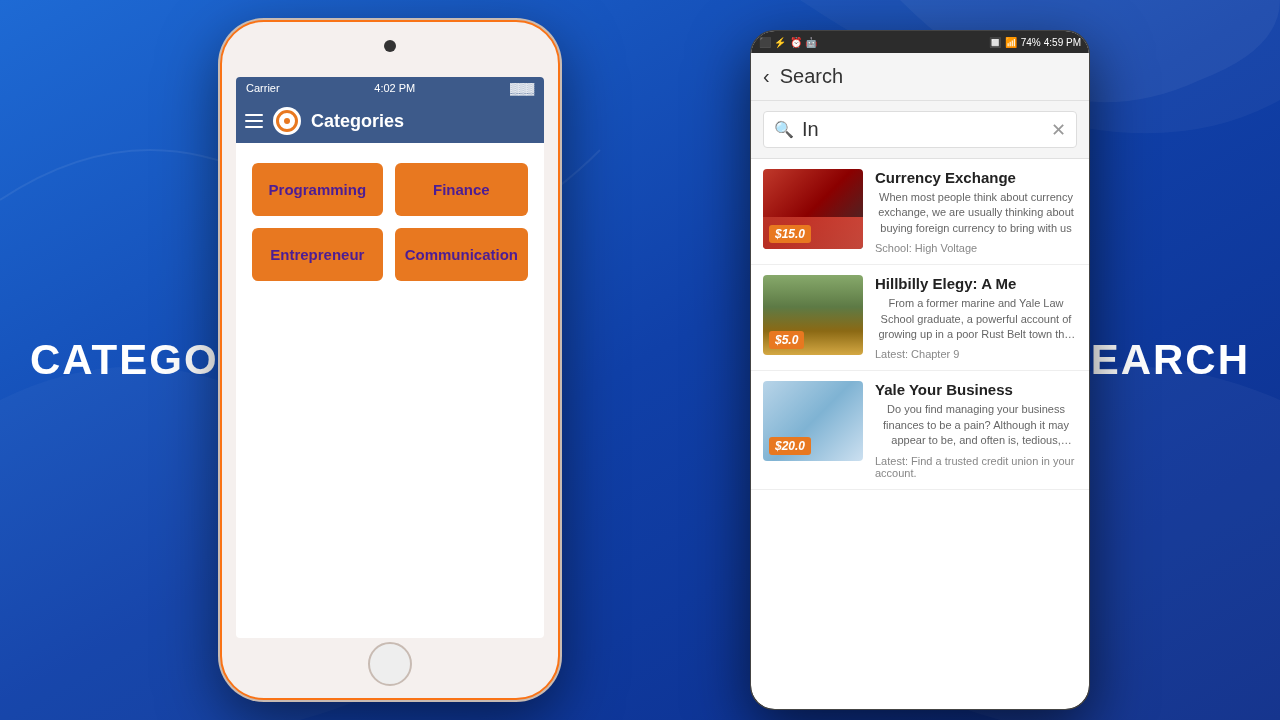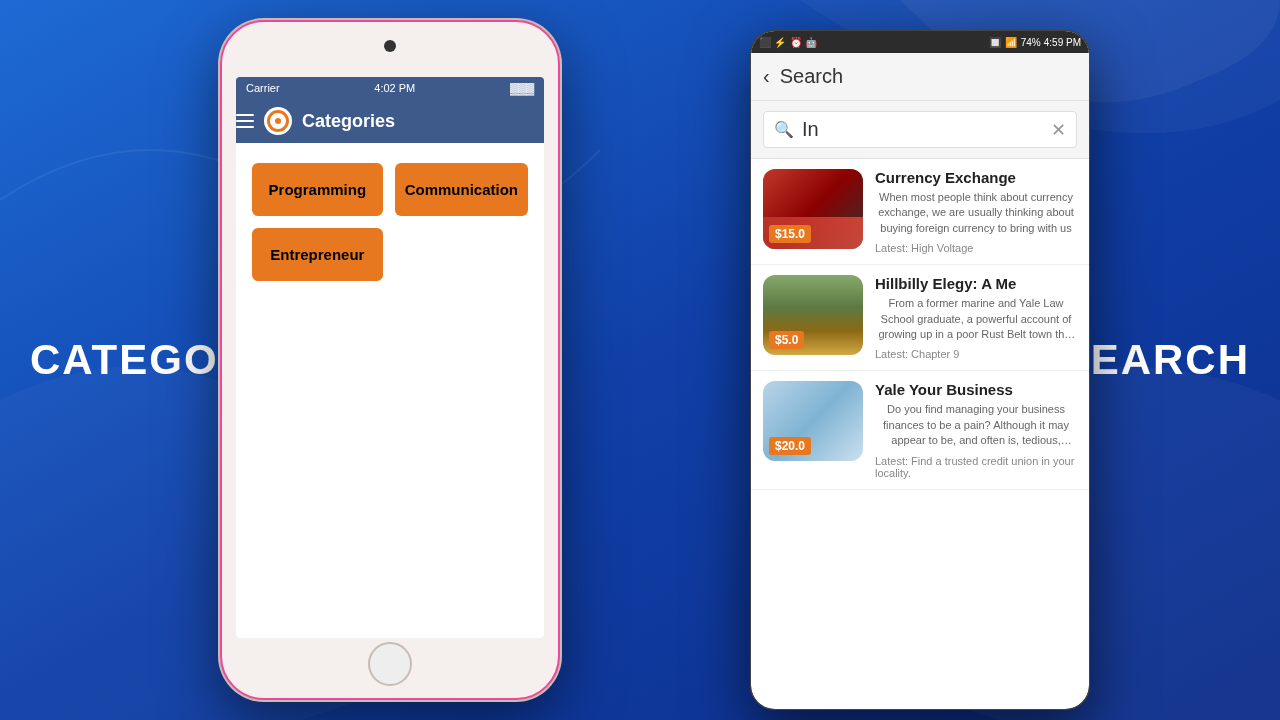--- a/index.html
+++ b/index.html
@@ -42,21 +42,21 @@
       left: 220px;
       top: 20px;
       width: 340px;
       height: 680px;
     }
     .iphone-body {
       width: 340px;
       height: 680px;
       background: #f5f0ee;
       border-radius: 44px;
-      border: 2px solid #ec4899;
+      border: 2px solid #f97316;
       box-shadow: 0 0 0 2px #c8bbb3, 0 20px 60px rgba(0,0,0,0.5);
       position: relative;
       overflow: hidden;
     }
     .iphone-speaker {
       position: absolute;
       top: 18px;
       left: 50%;
       transform: translateX(-50%);
       width: 12px;
@@ -97,21 +97,21 @@
       align-items: center;
       height: 22px;
     }
 
     
     .ios-navbar {
       background: #3d5a8a;
       color: white;
       display: flex;
       align-items: center;
-      padding: 0 0;
+      padding: 0 9px;
       height: 44px;
       gap: 10px;
     }
     .ios-navbar-title {
       font-size: 18px;
       font-weight: 600;
     }
     .ios-logo {
       width: 28px;
       height: 28px;
@@ -141,21 +141,21 @@
 
     
     .cat-grid {
       display: grid;
       grid-template-columns: 1fr 1fr;
       gap: 12px;
       padding: 20px 16px;
     }
     .cat-btn {
       background: #e87820;
-      color: #000000;
+      color: #4c1d95;
       border: none;
       border-radius: 6px;
       padding: 18px 10px;
       font-size: 15px;
       font-weight: 600;
       text-align: center;
       cursor: pointer;
     }
 
     
@@ -248,24 +248,25 @@
     }
     .result-item {
       display: flex;
       padding: 10px 12px;
       border-bottom: 1px solid #eee;
       gap: 12px;
     }
     .result-thumb {
       width: 100px;
       height: 80px;
-      border-radius: 12px;
+      border-radius: 4px;
       flex-shrink: 0;
       position: relative;
       overflow: hidden;
+      font-style: italic;
     }
     .price-badge {
       position: absolute;
       bottom: 6px;
       left: 6px;
       background: #e87820;
       color: white;
       font-size: 12px;
       font-weight: 700;
       padding: 2px 6px;
@@ -369,22 +370,23 @@
         <div class="ios-logo">
           <div class="ios-logo-inner">
             <div class="ios-logo-dot"></div>
           </div>
         </div>
         <span class="ios-navbar-title">Categories</span>
       </div>
 
       <div class="cat-grid">
         <button class="cat-btn">Programming</button>
+        <button class="cat-btn">Finance</button>
+        <button class="cat-btn">Entrepreneur</button>
         <button class="cat-btn">Communication</button>
-        <button class="cat-btn">Entrepreneur</button>
       </div>
     </div>
     <div class="iphone-home"></div>
   </div>
 </div>
 
 <div class="android">
   <div class="android-body">
     <div class="android-screen">
 
@@ -418,21 +420,21 @@
 
       <div class="search-results">
 
         <div class="result-item">
           <div class="result-thumb thumb-currency">
             <span class="price-badge">$15.0</span>
           </div>
           <div class="result-info">
             <div class="result-title">Currency Exchange</div>
             <div class="result-desc">When most people think about currency exchange, we are usually thinking about buying foreign currency to bring with us</div>
-            <div class="result-latest">Latest: High Voltage</div>
+            <div class="result-latest">School: High Voltage</div>
           </div>
         </div>
 
         <div class="result-item">
           <div class="result-thumb thumb-hillbilly">
             <span class="price-badge">$5.0</span>
           </div>
           <div class="result-info">
             <div class="result-title">Hillbilly Elegy: A Me</div>
             <div class="result-desc">From a former marine and Yale Law School graduate, a powerful account of growing up in a poor Rust Belt town that offers a</div>
@@ -440,19 +442,19 @@
           </div>
         </div>
 
         <div class="result-item">
           <div class="result-thumb thumb-business">
             <span class="price-badge">$20.0</span>
           </div>
           <div class="result-info">
             <div class="result-title">Yale Your Business</div>
             <div class="result-desc">Do you find managing your business finances to be a pain? Although it may appear to be, and often is, tedious, keeping</div>
-            <div class="result-latest">Latest: Find a trusted credit union in your locality.</div>
+            <div class="result-latest">Latest: Find a trusted credit union in your account.</div>
           </div>
         </div>
       </div>
     </div>
   </div>
 </div>
 
 </body></html>

